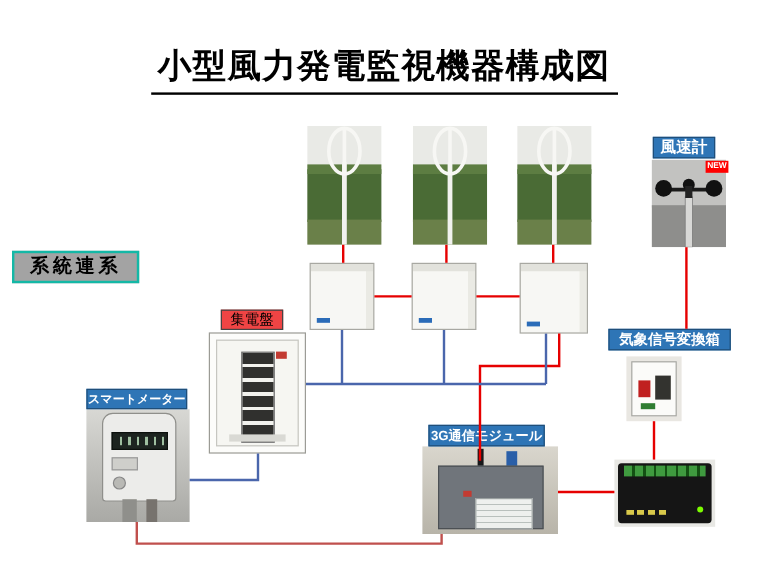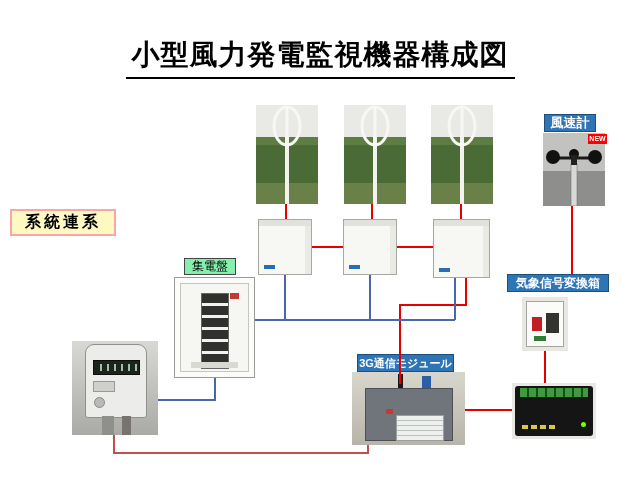--- a/index.html
+++ b/index.html
@@ -10,25 +10,25 @@
   body{font-family:"Liberation Sans","DejaVu Sans",sans-serif;}
   .canvas{position:relative;width:640px;height:480px;background:#fff;overflow:hidden;margin-top:10px;}
   
   .title-wrap{position:absolute;top:26px;left:0;width:640px;text-align:center;z-index:2;}
   .title{display:inline-block;font-size:28px;font-weight:bold;color:#000;letter-spacing:1px;
          border-bottom:2px solid #000;padding:0 6px 3px;}
   
   .blabel{position:absolute;background:var(--label-bg);color:var(--label-text);
           display:flex;align-items:center;justify-content:center;font-weight:bold;
           border:1px solid #1F4E79;z-index:3;box-sizing:border-box;}
-  .wlabel{position:absolute;background:#86efac;color:#000;border:1px solid #444;
+  .wlabel{position:absolute;background:#ef4444;color:#000;border:1px solid #444;
           display:flex;align-items:center;justify-content:center;z-index:3;box-sizing:border-box;}
   
-  .grid-box{position:absolute;left:10px;top:199px;width:106px;height:27px;background:#fef9c3;
-            border:2px solid #fca5a5;display:flex;align-items:center;justify-content:center;
+  .grid-box{position:absolute;left:10px;top:199px;width:106px;height:27px;background:#a3a3a3;
+            border:2px solid #14b8a6;display:flex;align-items:center;justify-content:center;
             font-size:16px;font-weight:bold;letter-spacing:3px;z-index:3;box-sizing:border-box;}
   
   .photo{position:absolute;z-index:1;box-sizing:border-box;}
   .turbine{width:62px;height:99px;}
   .anemo{left:543px;top:123px;width:62px;height:73px;}
   .badge{position:absolute;right:-2px;top:1px;width:19px;height:10px;background:var(--badge-bg);
          color:#fff;font-size:7px;font-weight:bold;line-height:10px;text-align:center;z-index:4;}
   
   .inverter{position:absolute;background:#f7f7f4;border:1px solid #a8a8a2;z-index:1;
             box-shadow:inset 0 6px 0 #e2e2dc, inset -6px 0 0 #eaeae4;box-sizing:border-box;}
@@ -172,20 +172,21 @@
 
   <div class="wlabel" style="left:184px;top:248px;width:52px;height:17px;font-size:12px;">集電盤</div>
   <div class="photo panel">
     <div class="panel-inner">
       <div class="breakers"></div>
       <div class="panel-red"></div>
       <div class="panel-base"></div>
     </div>
   </div>
 
+  <div class="blabel" style="left:72px;top:314px;width:84px;height:17px;font-size:10px;">スマートメーター</div>
   <div class="photo meter">
     <div class="meter-body">
       <div class="meter-display"></div>
       <div class="meter-dial"></div>
       <div class="meter-seal"></div>
     </div>
     <div class="meter-pipe"></div>
     <div class="meter-pipe2"></div>
   </div>
 

